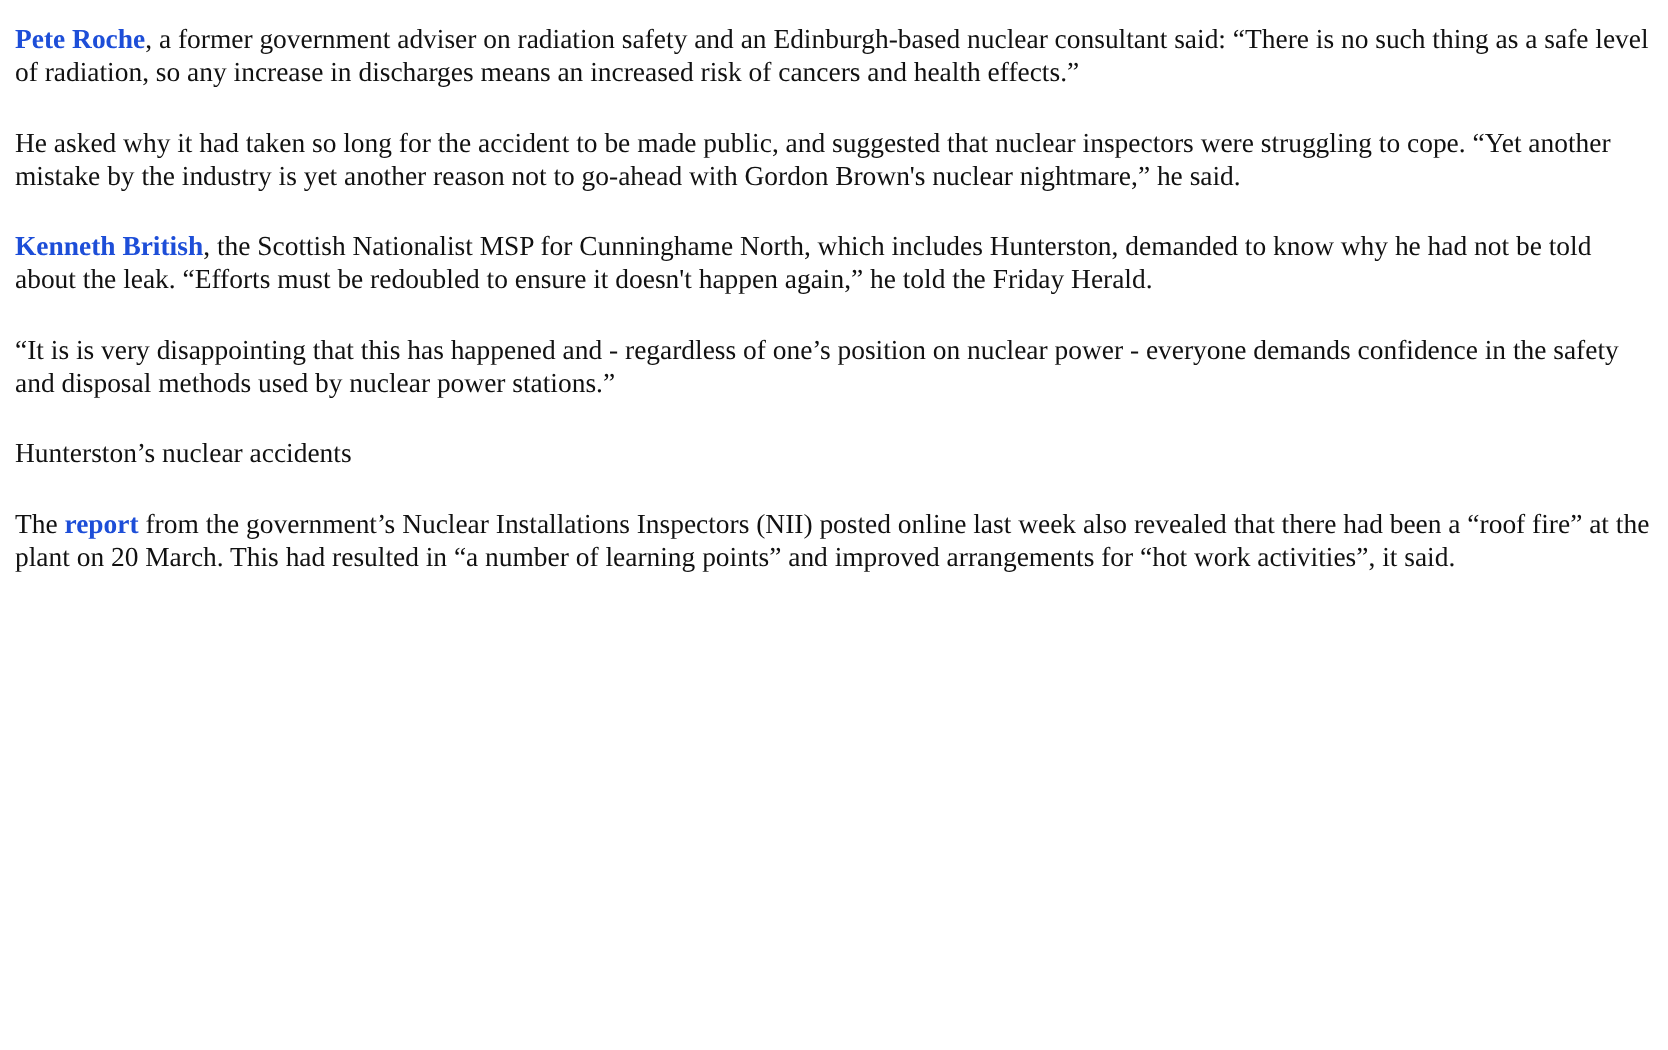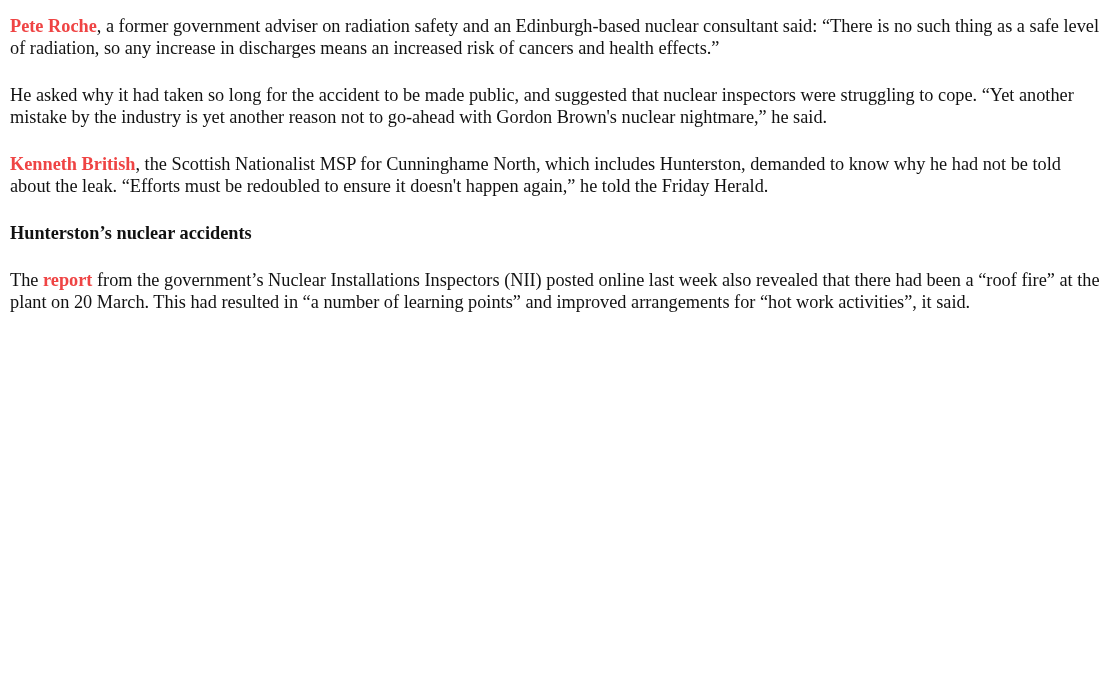--- a/index.html
+++ b/index.html
@@ -20,41 +20,42 @@
       padding: 15px 0 0 10px;
       width: 1096px;
     }
     .article p {
       margin: 0 0 25px 0;
     }
     .article h3 {
       margin: 0 0 25px 0;
       font-size: 18.3px;
       line-height: 22px;
-      font-weight: bold;
+      font-weight: normal;
       color: #111111;
     }
     .article a {
-      color: #ef4444;
+      color: #1d4ed8;
       font-weight: bold;
       text-decoration: none;
       cursor: pointer;
     }
   </style>
 </head>
 <body>
 
 <div class="article">
 
   <p><a>Pete Roche</a><span>, a former government adviser on radiation safety and an Edinburgh-based nuclear consultant said: “There is no such thing as a safe level of radiation, so any increase in discharges means an increased risk of cancers and health effects.”</span></p>
 
   <p><span>He asked why it had taken so long for the accident to be made public, and suggested that nuclear inspectors were struggling to cope. “Yet another mistake by the industry is yet another reason not to go-ahead with Gordon Brown's nuclear nightmare,” he said.</span></p>
 
   <p><a>Kenneth British</a><span>, the Scottish Nationalist MSP for Cunninghame North, which includes Hunterston, demanded to know why he had not be told about the leak. “Efforts must be redoubled to ensure it doesn't happen again,” he told the Friday Herald.</span></p>
 
+  <p><span>“It is is very disappointing that this has happened and - regardless of one’s position on nuclear power - everyone demands confidence in the safety and disposal methods used by nuclear power stations.”</span></p>
 
 
 
 
   <h3>Hunterston’s nuclear accidents</h3>
 
 
   <p><span>The </span><a>report</a><span> from the government’s Nuclear Installations Inspectors (NII) posted online last week also revealed that there had been a “roof fire” at the plant on 20 March. This had resulted in “a number of learning points” and improved arrangements for “hot work activities”, it said.</span></p>
 
 </div>

